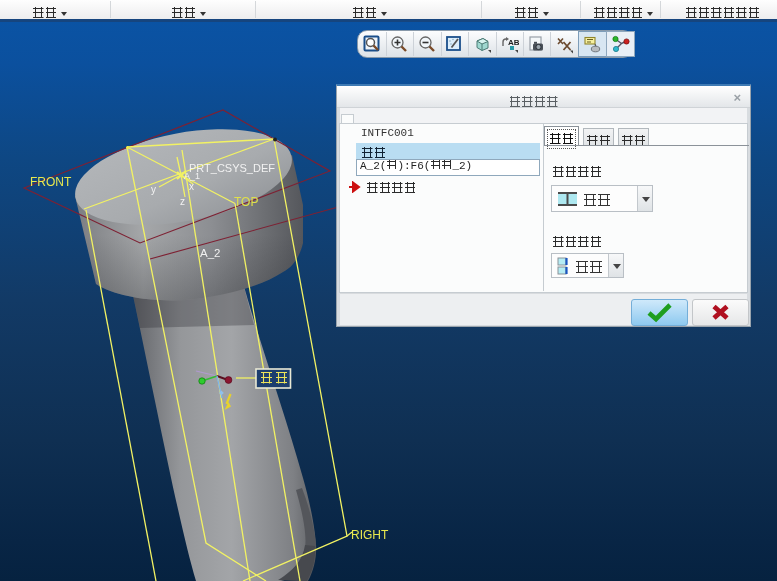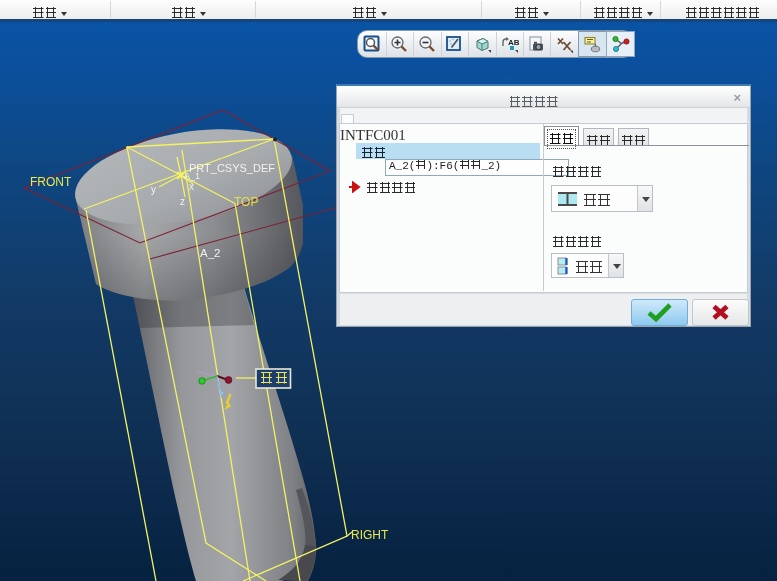--- a/index.html
+++ b/index.html
@@ -284,25 +284,25 @@
       </div>
     </div>
 
 <div id="dlg">
   <div id="dtitle" style="text-align:center;padding-top:7px;padding-right:20px;box-sizing:border-box;">
     <span class="cj g"></span><span class="cj g"></span><span class="cj g"></span><span class="cj g"></span>
   </div>
   <div id="dclose">×</div>
   <div id="dtab0"></div>
   <div id="dpanel">
-    <div class="abs" style="left:0;top:3px;font-family:Liberation Serif, serif;font-size:15px;color:#333">INTFC001</div>
+    <div class="abs" style="left:21px;top:3px;font-family:Liberation Mono, monospace;font-size:11px;color:#333">INTFC001</div>
     <div class="lrow" style="top:19px;background:#b9ddf2;padding:1px 0 0 5px;box-sizing:border-box;">
       <span class="cj nv"></span><span class="cj nv"></span></div>
     <div class="lrow" style="top:35px;height:17px;background:#fff;border:1px solid #8fa8bc;box-sizing:border-box;
-      font-family:'Liberation Mono',monospace;font-size:11px;color:#222;padding-left:3px;margin-left:29px;">
+      font-family:'Liberation Mono',monospace;font-size:11px;color:#222;padding-left:3px;">
       A_2(<span class="cj" style="width:9px;height:9px"></span>):F6(<span class="cj" style="width:9px;height:9px"></span><span class="cj" style="width:9px;height:9px"></span>_2)</div>
     <div class="abs" style="left:8px;top:55px;">
       <svg width="14" height="12">
             <path d="M1,6 h6 M5,1.5 L11,6 L5,10.5 Z" stroke="#cc1111" fill="#cc1111" stroke-width="2"></path>
           </svg>
       <span class="cj"></span><span class="cj"></span><span class="cj"></span><span class="cj"></span></div>
     <div id="vdiv"></div>
 
     <div class="tab" style="left:204px;width:35px;top:2px;height:19px;background:#fff;border-color:#8b9299;">
       <span style="display:inline-block;outline:1px dotted #555;padding:0 1px;"><span class="cj b"></span><span class="cj b"></span></span></div>

